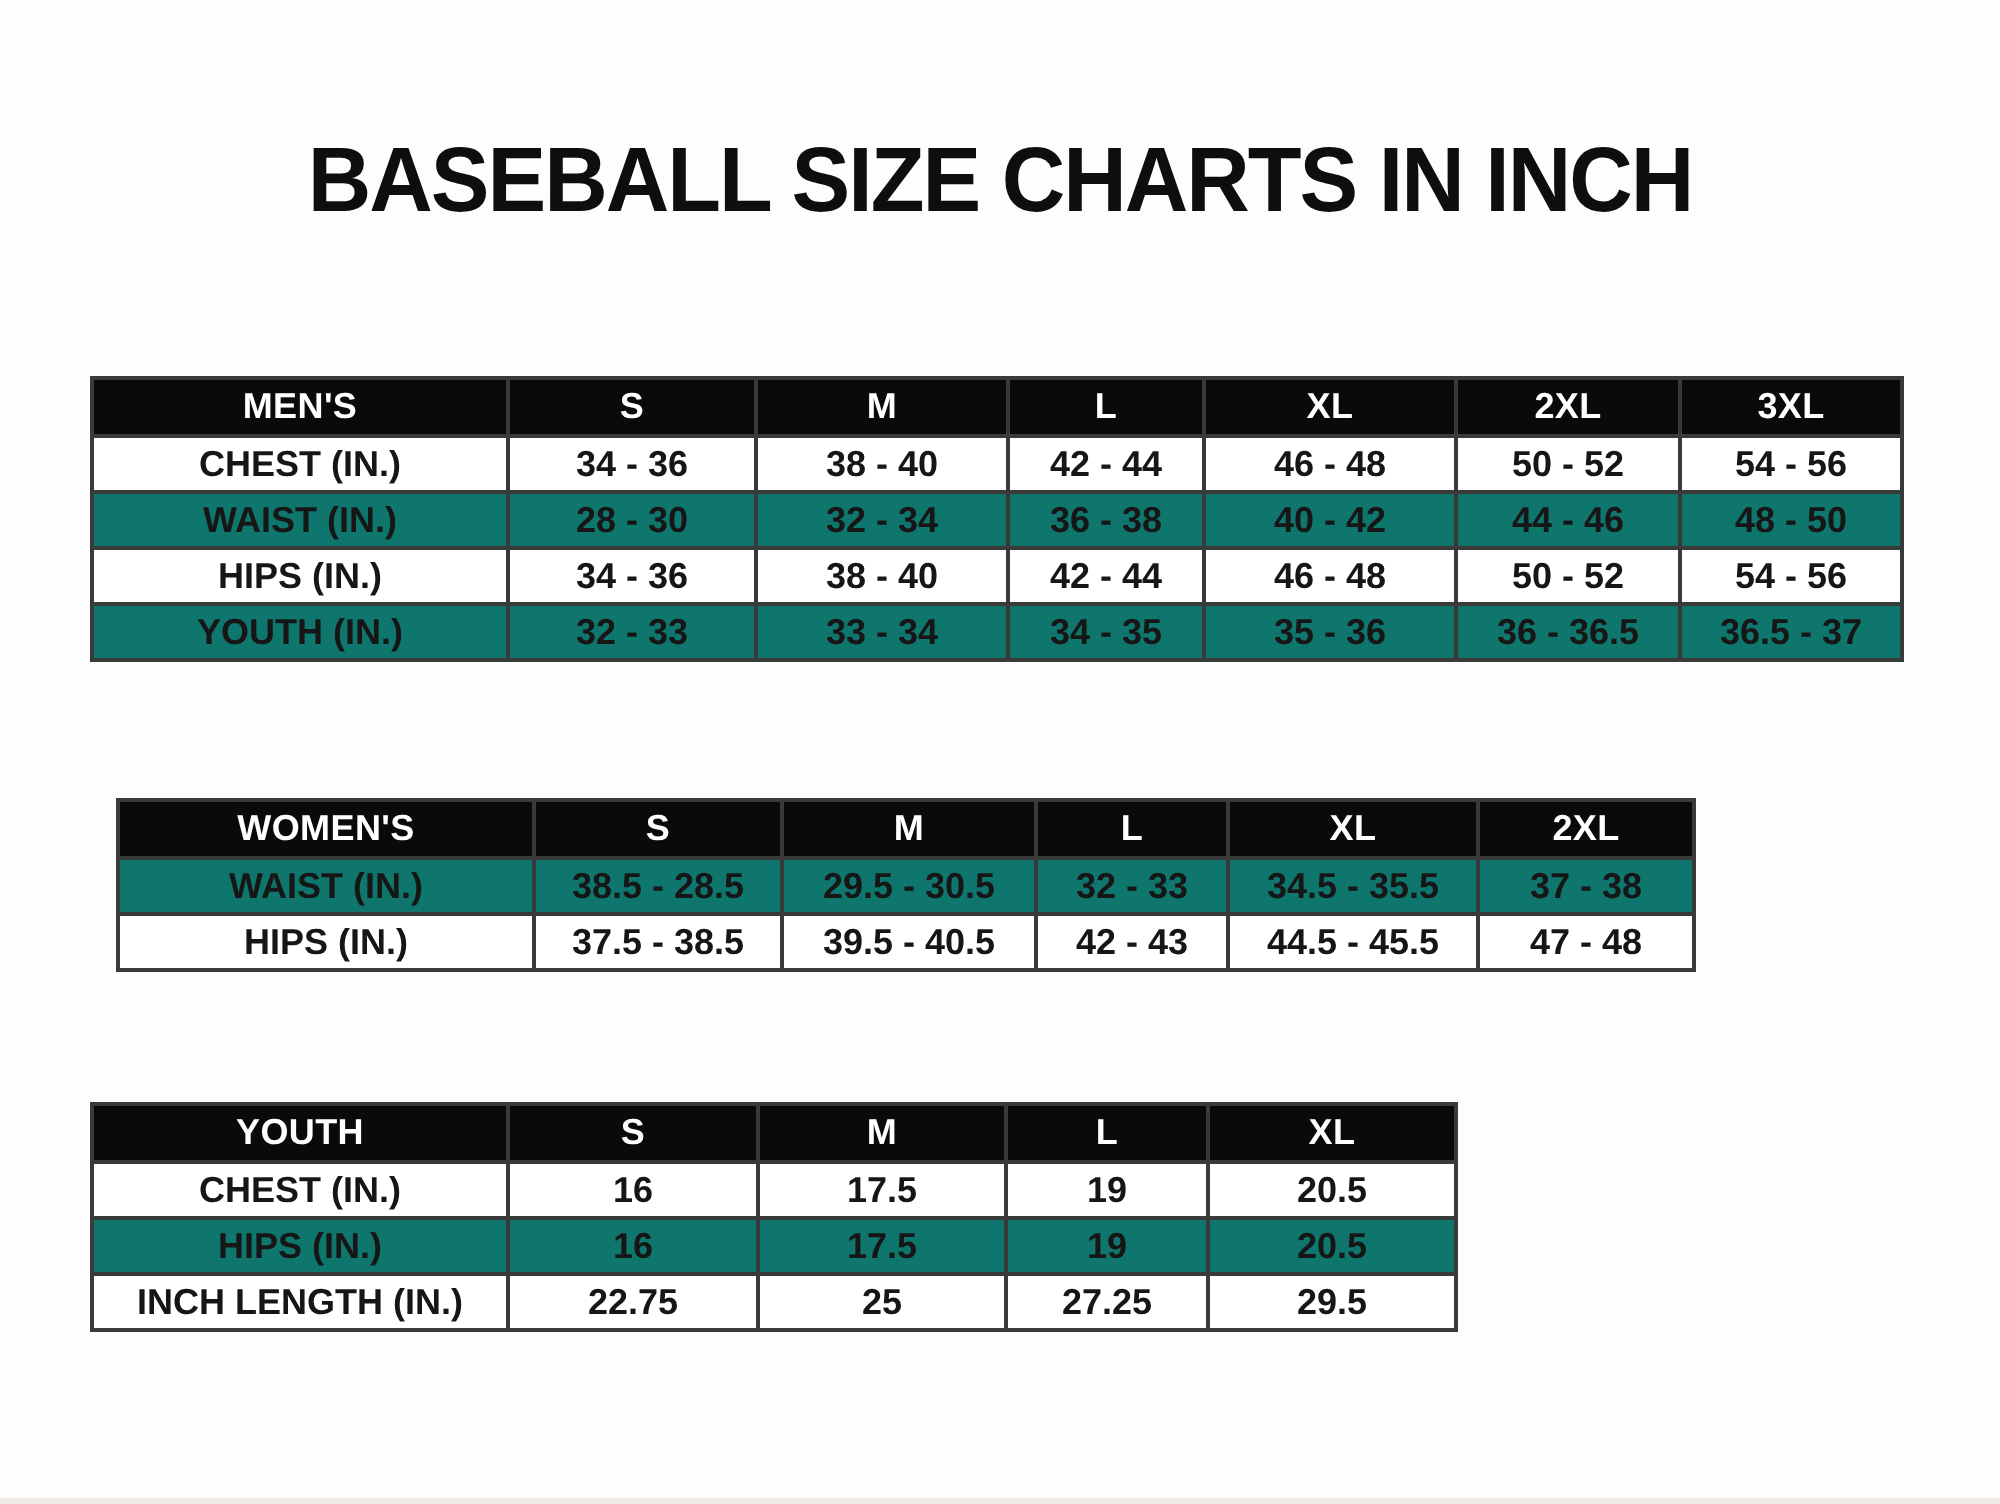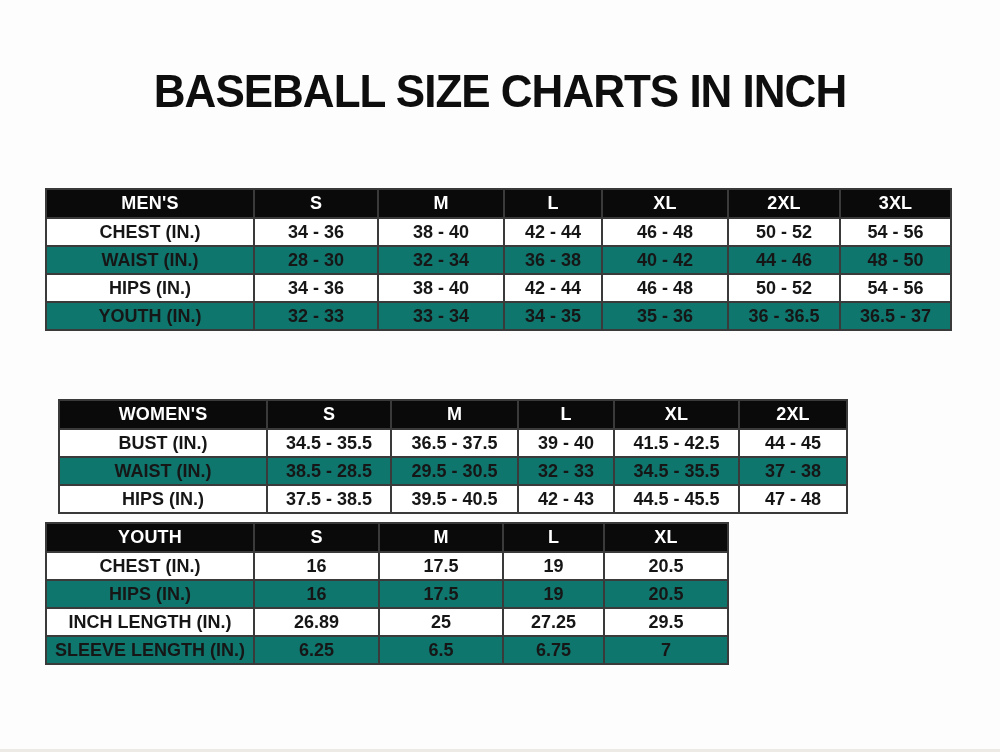--- a/index.html
+++ b/index.html
@@ -47,21 +47,21 @@
   table.size-table th {
     background: #0a0a0a;
     color: #ffffff;
     height: 27px;
     font-size: 18px;
     letter-spacing: 0.2px;
   }
   table.size-table tr.alt td { background: #0f766e; }
   #mens-table   { top: 188px; left: 45px; }
   #womens-table { top: 399px; left: 58px; }
-  #youth-table  { top: 522px; left: 45px; }
+  #youth-table  { top: 551px; left: 45px; }
   .bottom-edge {
     position: absolute;
     left: 0;
     bottom: 0;
     width: 100%;
     height: 3px;
     background: #edeae6;
   }
 </style>
 </head>
@@ -144,28 +144,20 @@
         <tr>
           <th>WOMEN'S</th>
           <th>S</th>
           <th>M</th>
           <th>L</th>
           <th>XL</th>
           <th>2XL</th>
         </tr>
       </thead>
       <tbody>
-        <tr>
-          <td>BUST (IN.)</td>
-          <td>34.5 - 35.5</td>
-          <td>36.5 - 37.5</td>
-          <td>39 - 40</td>
-          <td>41.5 - 42.5</td>
-          <td>44 - 45</td>
-        </tr>
         <tr class="alt">
           <td>WAIST (IN.)</td>
           <td>38.5 - 28.5</td>
           <td>29.5 - 30.5</td>
           <td>32 - 33</td>
           <td>34.5 - 35.5</td>
           <td>37 - 38</td>
         </tr>
         <tr>
           <td>HIPS (IN.)</td>
@@ -205,29 +197,22 @@
         </tr>
         <tr class="alt">
           <td>HIPS (IN.)</td>
           <td>16</td>
           <td>17.5</td>
           <td>19</td>
           <td>20.5</td>
         </tr>
         <tr>
           <td>INCH LENGTH (IN.)</td>
-          <td>26.89</td>
+          <td>22.75</td>
           <td>25</td>
           <td>27.25</td>
           <td>29.5</td>
         </tr>
-        <tr class="alt">
-          <td>SLEEVE LENGTH (IN.)</td>
-          <td>6.25</td>
-          <td>6.5</td>
-          <td>6.75</td>
-          <td>7</td>
-        </tr>
       </tbody>
     </table>
 
   <div class="bottom-edge"></div>
 </div>
 
 </body></html>

